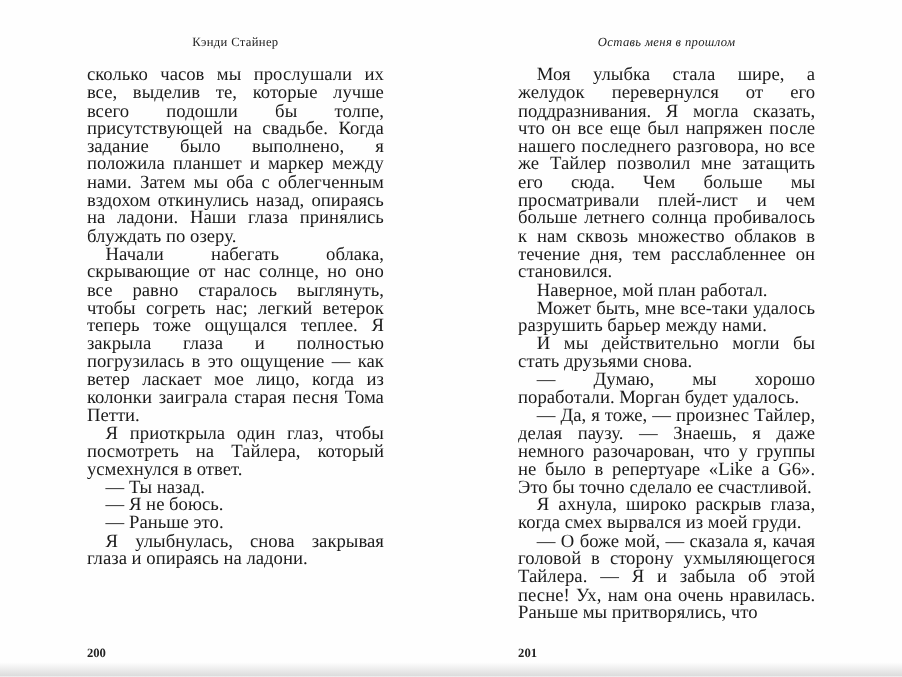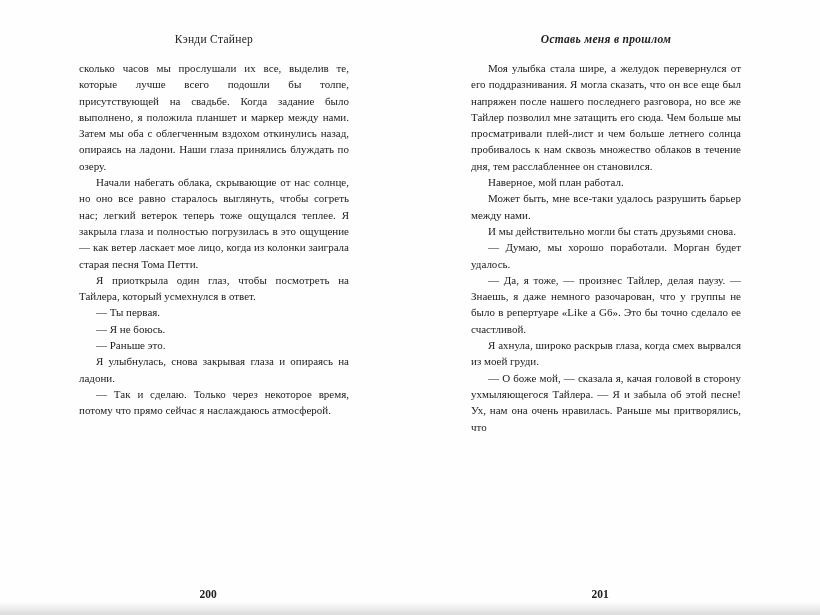--- a/index.html
+++ b/index.html
@@ -29,37 +29,36 @@
   .running-header {
     text-align: center;
     font-size: 11.5px;
     letter-spacing: 0.3px;
     margin-bottom: 15px;
     color: #222;
     flex: 0 0 auto;
   }
   .running-header.title {
     font-style: italic;
-    font-weight: bold;
+    font-weight: normal;
   }
   .body-text {
-    font-size: 11px;
+    font-size: 17px;
     line-height: 16.3px;
     text-align: justify;
     height: 508px;
     overflow: hidden;
     flex: 0 0 auto;
   }
   .body-text p { text-indent: 17px; }
   .body-text p.no-indent { text-indent: 0; }
   .page-number {
     position: absolute;
     bottom: 15px;
     left: 0; right: 12px;
-    text-align: center;
     font-size: 11.5px;
     font-weight: bold;
     color: #222;
   }
   .bottom-shade {
     position: absolute;
     left: 0; right: 0; bottom: 0;
     height: 13px;
     background: linear-gradient(to bottom, rgba(210,210,210,0) 0%, rgba(190,190,190,0.55) 100%);
     pointer-events: none;
@@ -70,25 +69,24 @@
 
 <div class="spread">
 
   <section class="page">
     <div class="running-header">Кэнди Стайнер</div>
     <div class="body-text">
 
     <p class="no-indent">сколько часов мы прослушали их все, выделив те, которые лучше всего подошли бы толпе, присутствующей на свадьбе. Когда задание было выполнено, я положила планшет и маркер между нами. Затем мы оба с облегченным вздохом откинулись назад, опираясь на ладони. Наши глаза принялись блуждать по озеру.</p>
         <p>Начали набегать облака, скрывающие от нас солнце, но оно все равно старалось выглянуть, чтобы согреть нас; легкий ветерок теперь тоже ощущался теплее. Я закрыла глаза и полностью погрузилась в это ощущение — как ветер ласкает мое лицо, когда из колонки заиграла старая песня Тома Петти.</p>
         <p>Я приоткрыла один глаз, чтобы посмотреть на Тайлера, который усмехнулся в ответ.</p>
-        <p>— Ты первая.</p>
+        <p>— Ты назад.</p>
         <p>— Я не боюсь.</p>
         <p>— Раньше это.</p>
         <p>Я улыбнулась, снова закрывая глаза и опираясь на ладони.</p>
-        <p>— Так и сделаю. Только через некоторое время, потому что прямо сейчас я наслаждаюсь атмосферой.</p>
       </div>
     <div class="page-number">200</div>
   </section>
 
   <section class="page">
     <div class="running-header title">Оставь меня в прошлом</div>
     <div class="body-text">
 
         <p>Моя улыбка стала шире, а желудок перевернулся от его поддразнивания. Я могла сказать, что он все еще был напряжен после нашего последнего разговора, но все же Тайлер позволил мне затащить его сюда. Чем больше мы просматривали плей-лист и чем больше летнего солнца пробивалось к нам сквозь множество облаков в течение дня, тем расслабленнее он становился.</p>
         <p>Наверное, мой план работал.</p>

